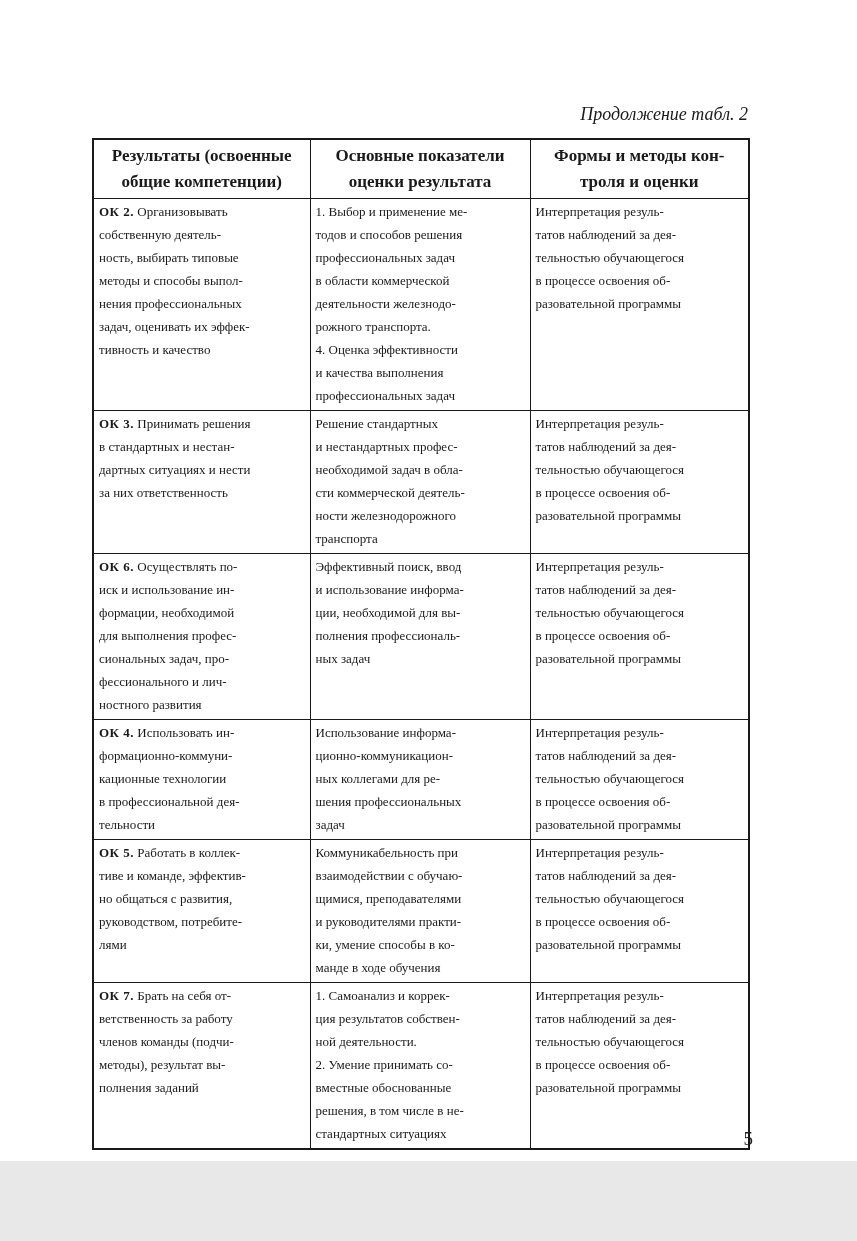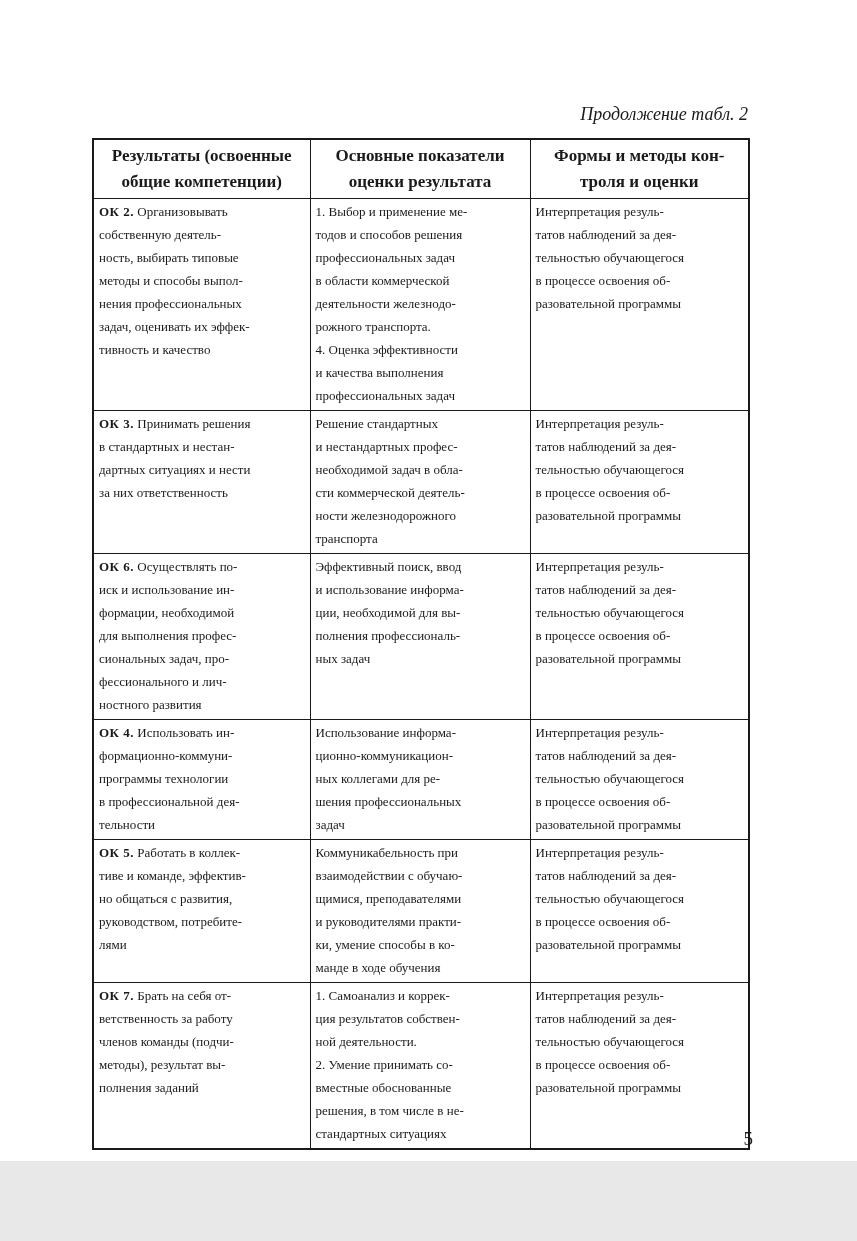--- a/index.html
+++ b/index.html
@@ -139,21 +139,21 @@
 ных задач</td>
         <td>Интерпретация резуль-
 татов наблюдений за дея-
 тельностью обучающегося
 в процессе освоения об-
 разовательной программы</td>
       </tr>
       <tr>
         <td><b>ОК 4.</b><span> Использовать ин-
 формационно-коммуни-
-программы технологии
+кационные технологии
 в профессиональной дея-
 тельности</span></td>
         <td>Использование информа-
 ционно-коммуникацион-
 ных коллегами для ре-
 шения профессиональных
 задач</td>
         <td>Интерпретация резуль-
 татов наблюдений за дея-
 тельностью обучающегося

